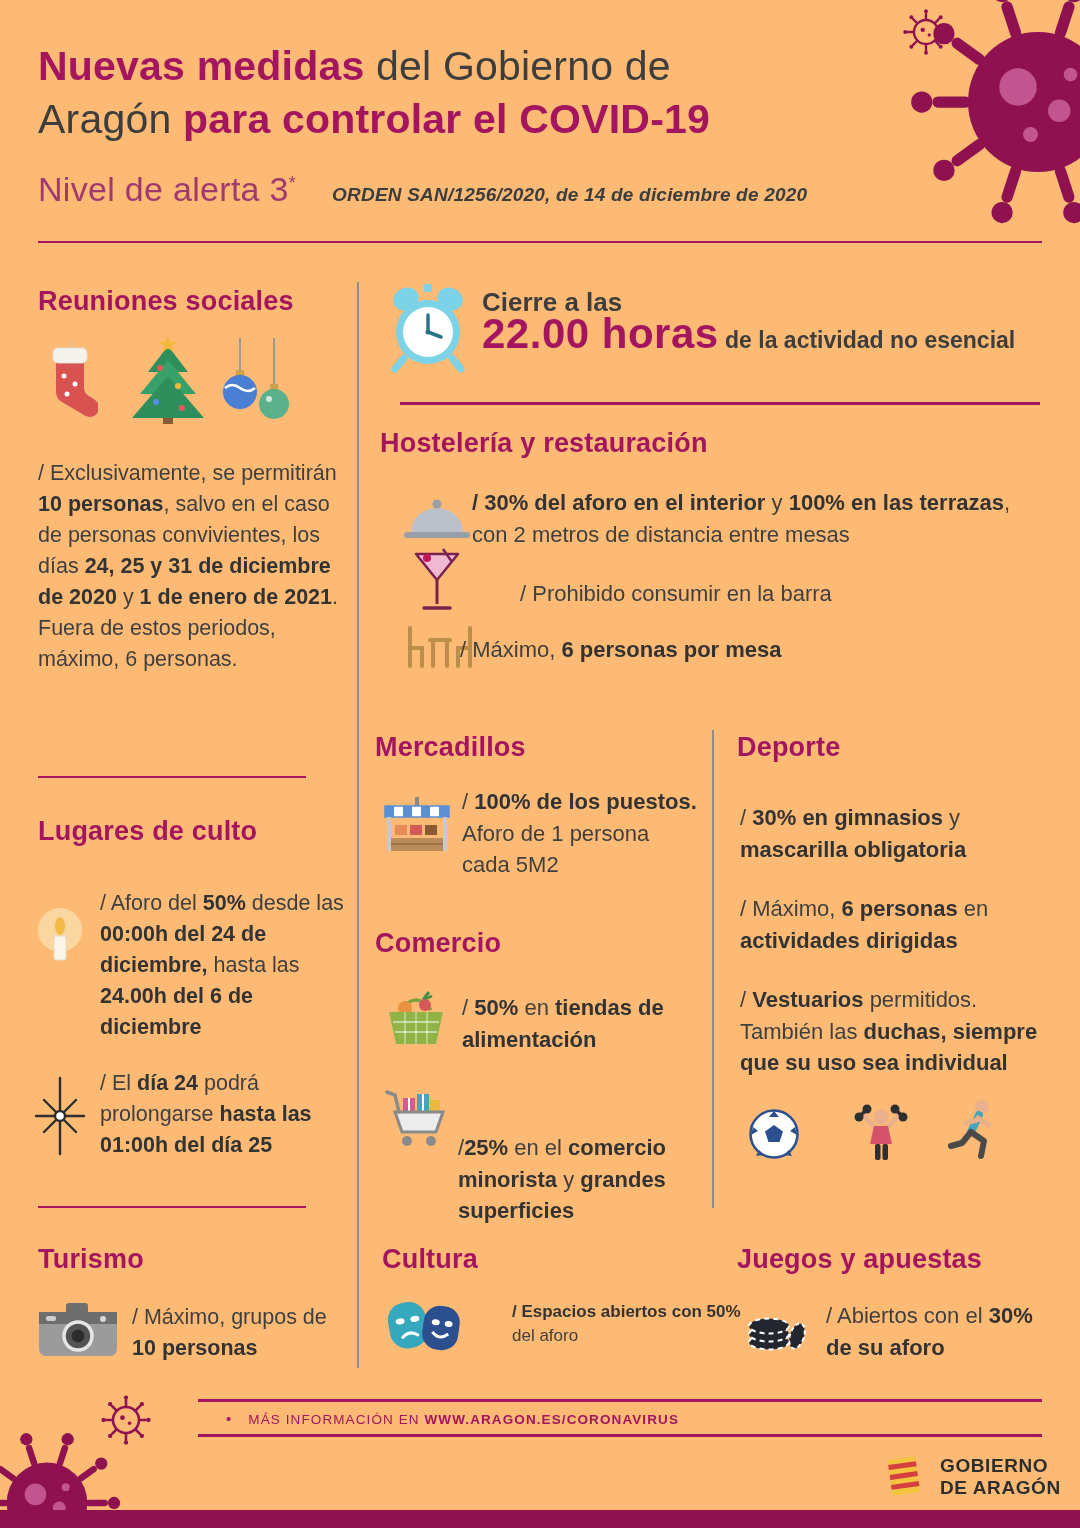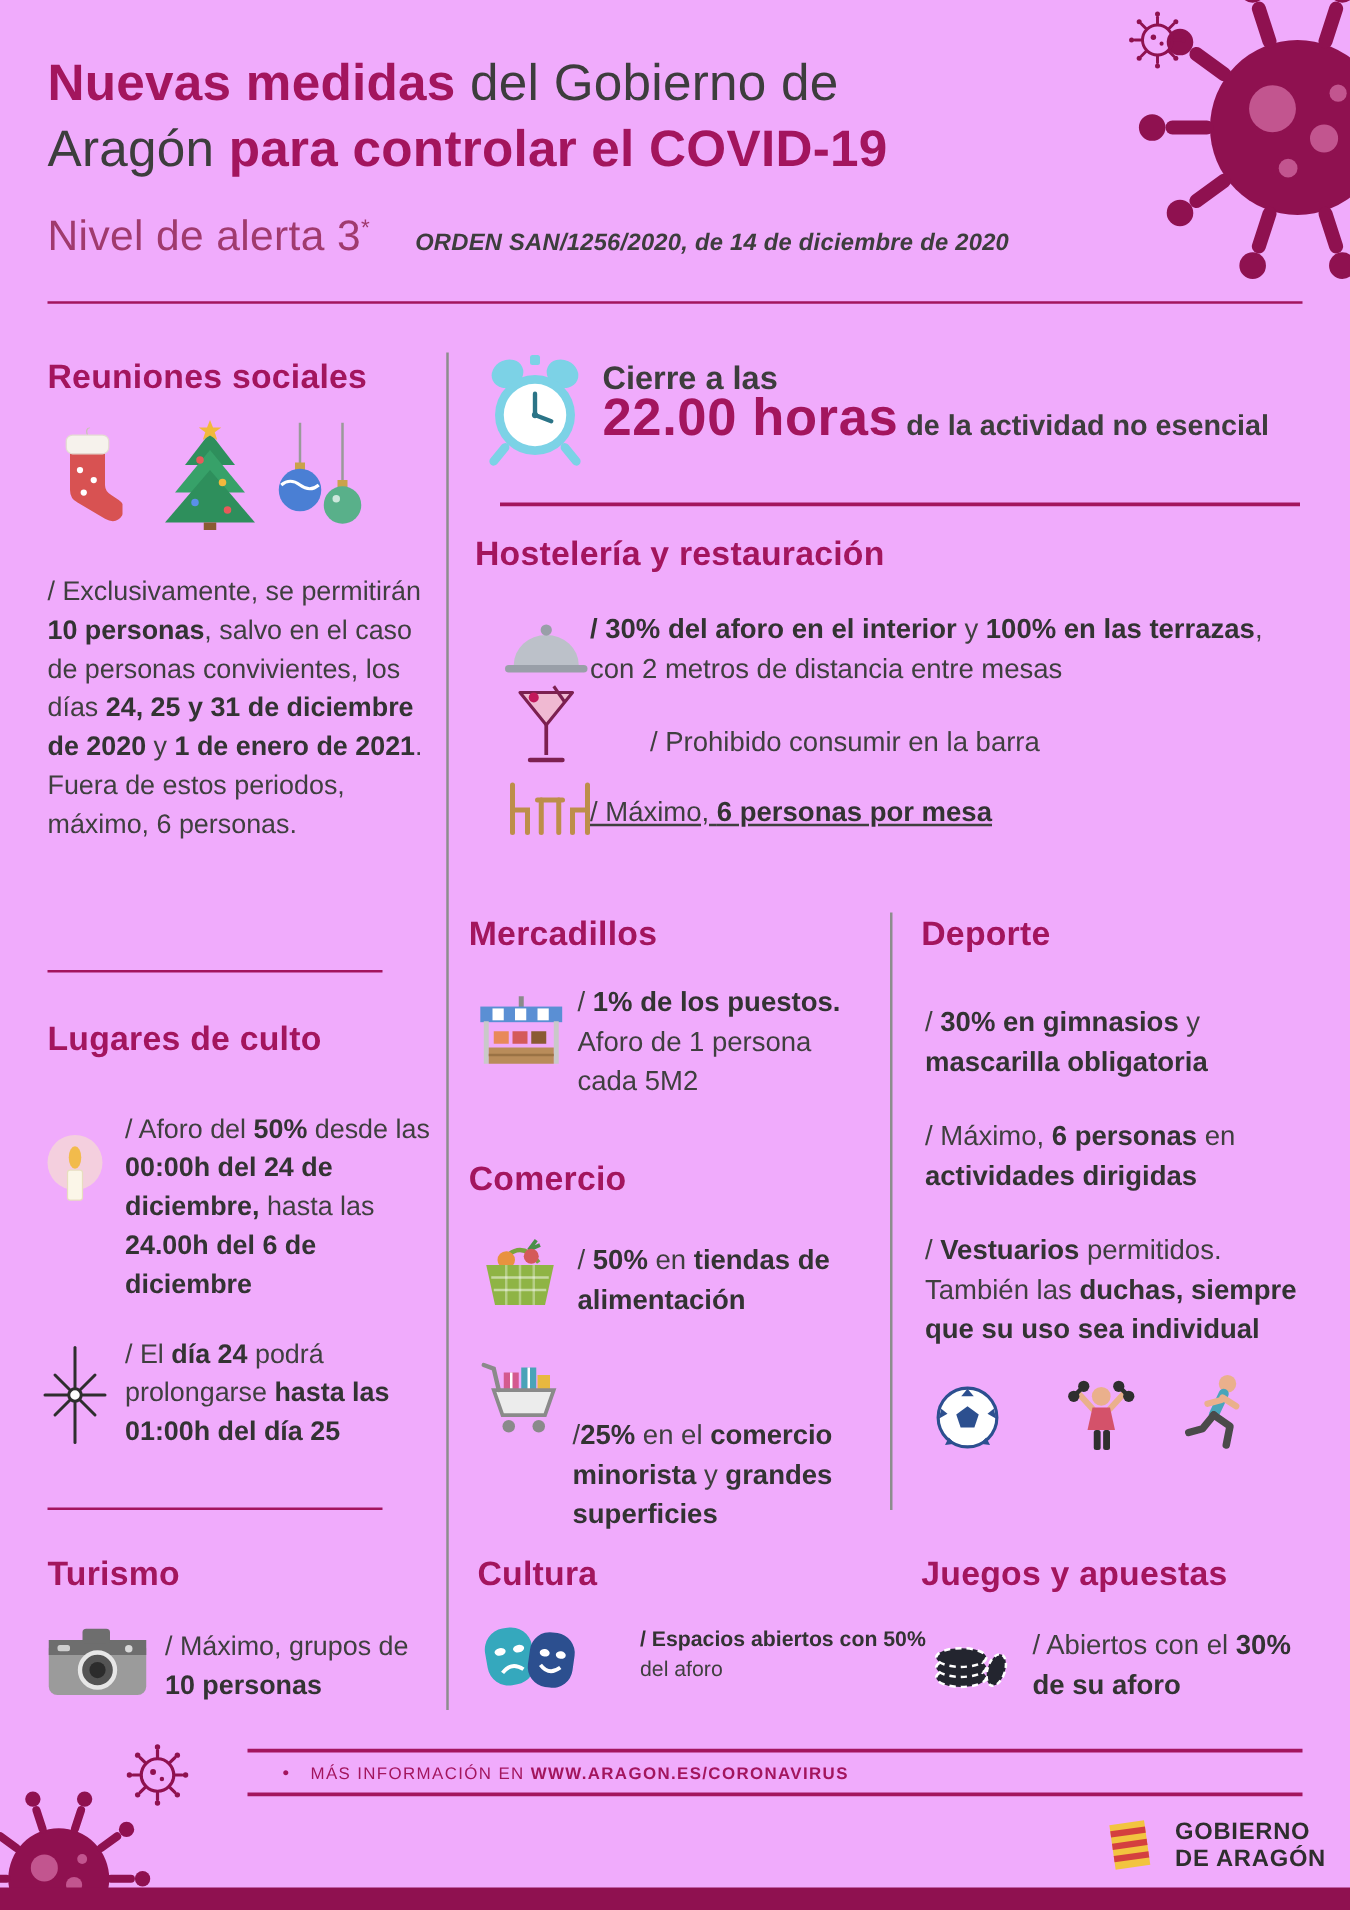--- a/index.html
+++ b/index.html
@@ -1,20 +1,20 @@
 <!DOCTYPE html>
 <html lang="es" style="--accent: #a3155e; --deep: #8f1150; --text: #3f3f3f;"><head>
 <meta charset="utf-8">
 <style>
   :root{ --accent:#a3155e; --deep:#8f1150; --text:#3f3f3f; }
   html,body{margin:0;padding:0;}
   body{background:#d9d9d9;}
   .page{
     position:relative; width:1080px; height:1528px; margin:0 auto;
-    background:#f0abfc; overflow:hidden;
+    background:#fdba74; overflow:hidden;
     font-family:"Liberation Sans","DejaVu Sans",sans-serif; color:var(--text);
   }
   .abs{position:absolute;}
   h1.title{font-size:41px; line-height:53px; font-weight:400; color:#3d3d3d;
     white-space:pre-line; letter-spacing:.2px; margin:0;}
   .seg-b{font-weight:700;}
   .seg-a{color:var(--accent);}
   .alert-row{display:flex; align-items:baseline; gap:36px;}
   .alert{font-size:34px; color:#a03a6e; letter-spacing:.3px;}
   .alert sup{font-size:18px;}
@@ -238,41 +238,41 @@
     <g stroke="#bd8e4a" stroke-width="4" stroke-linecap="round" fill="none">
       <path d="M8 6 v38"></path>
         <path d="M8 26 h12 v18"></path>
       <path d="M68 6 v38"></path>
         <path d="M68 26 h-12 v18"></path>
       <path d="M28 18 h20"></path>
         <path d="M31 18 v26"></path>
         <path d="M45 18 v26"></path>
     </g>
   </svg>
-  <p class="body-text abs" style="left:472px; top:634px; width:560px; font-size:22px;text-decoration:underline;"><span>/ Máximo, </span><span class="seg-b">6 personas por mesa</span></p>
+  <p class="body-text abs" style="left:460px; top:634px; width:560px; font-size:22px;"><span>/ Máximo, </span><span class="seg-b">6 personas por mesa</span></p>
 
   <div class="sec-title abs" style="left:375px; top:732px;">Mercadillos</div>
   <svg class="abs" style="left:383px; top:792px;" width="68" height="64" viewBox="0 0 68 64">
     <rect x="32" y="5" width="4" height="9" fill="#8a8a8a"></rect>
     <rect x="2" y="14" width="64" height="11" fill="#fff" stroke="#5a8fd4" stroke-width="1.5"></rect>
     <g fill="#5a8fd4">
       <rect x="2" y="14" width="9" height="11"></rect>
         <rect x="20" y="14" width="9" height="11"></rect>
       <rect x="38" y="14" width="9" height="11"></rect>
         <rect x="56" y="14" width="10" height="11"></rect>
     </g>
     <rect x="4" y="25" width="4" height="34" fill="#c9c9c9"></rect>
     <rect x="60" y="25" width="4" height="34" fill="#c9c9c9"></rect>
     <rect x="12" y="33" width="12" height="10" fill="#e8895a"></rect>
     <rect x="27" y="33" width="12" height="10" fill="#d45a5a"></rect>
     <rect x="42" y="33" width="12" height="10" fill="#8a5a33"></rect>
     <rect x="8" y="46" width="52" height="13" fill="#b98c5a"></rect>
     <line x1="8" y1="52" x2="60" y2="52" stroke="#9a7244" stroke-width="2"></line>
   </svg>
-  <p class="body-text abs" style="left:462px; top:786px; width:240px; font-size:22px;"><span>/ </span><span class="seg-b">1% de los puestos.</span><span> Aforo de 1 persona cada 5M2</span></p>
+  <p class="body-text abs" style="left:462px; top:786px; width:240px; font-size:22px;"><span>/ </span><span class="seg-b">100% de los puestos.</span><span> Aforo de 1 persona cada 5M2</span></p>
 
   <div class="sec-title abs" style="left:375px; top:928px;">Comercio</div>
   <svg class="abs" style="left:383px; top:988px;" width="66" height="60" viewBox="0 0 66 60">
     <path d="M18 22 q15 -20 30 0" fill="none" stroke="#7aa23f" stroke-width="3.5"></path>
     <circle cx="22" cy="20" r="7" fill="#e8923f"></circle>
     <path d="M40 12 l6 -8 M40 12 l9 -4" stroke="#4a8f4a" stroke-width="3"></path>
     <circle cx="42" cy="17" r="6" fill="#d45a5a"></circle>
     <path d="M6 24 h54 l-7 32 h-40 z" fill="#8fb445"></path>
     <path d="M10 34 h46 M12 44 h42" stroke="#fff" stroke-width="2" opacity=".5"></path>
     <path d="M22 24 v32 M33 24 v32 M44 24 v32" stroke="#fff" stroke-width="2" opacity=".35"></path>

